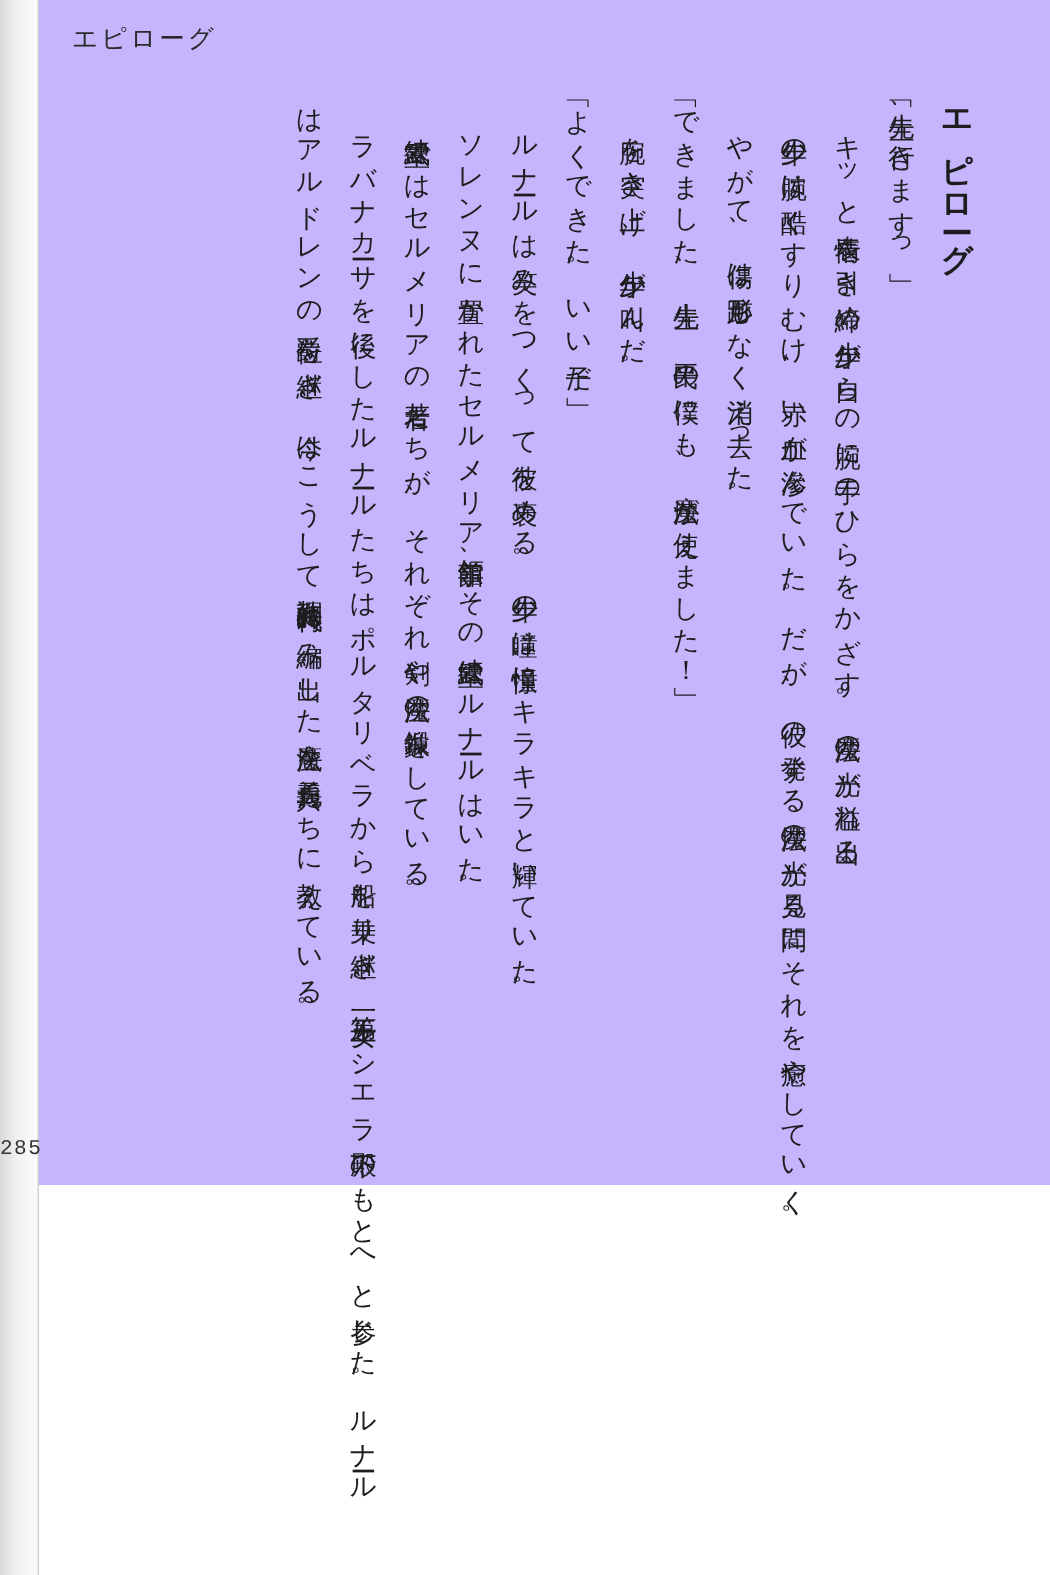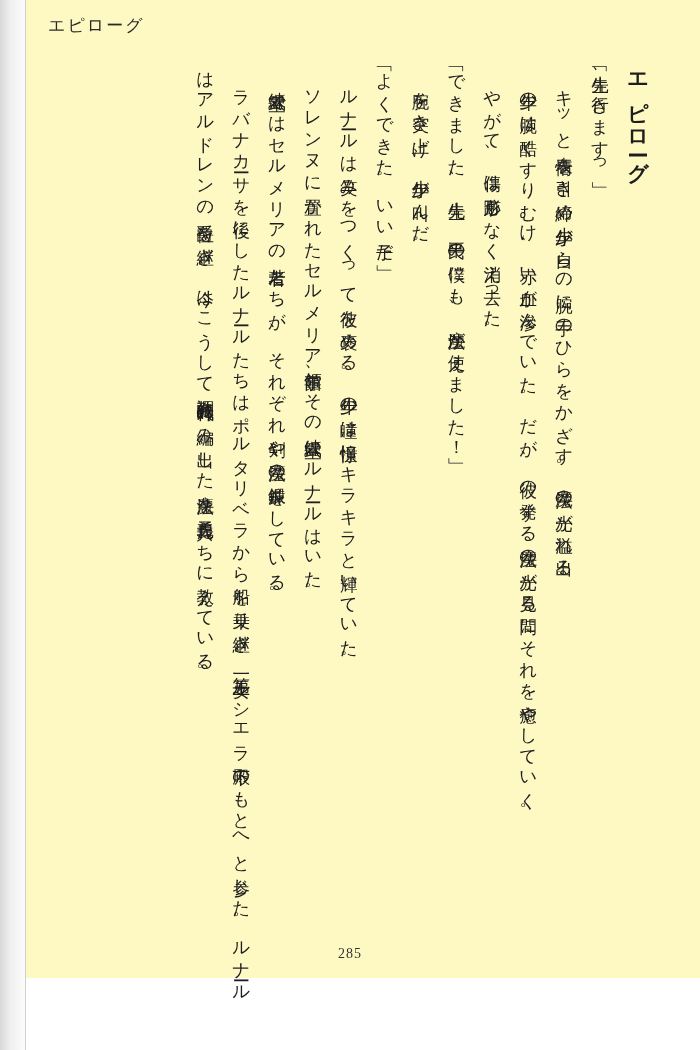--- a/index.html
+++ b/index.html
@@ -15,22 +15,22 @@
     overflow: hidden;
     position: relative;
   }
 
   
   #page {
     position: absolute;
     left: 0;
     top: 0;
     width: 700px;
-    height: 978px;
-    background: #fef9c3;
+    height: 790px;
+    background: #c4b5fd;
     box-sizing: border-box;
   }
 
   
   #gutter-shade {
     position: absolute;
     left: 0;
     top: 0;
     width: 26px;
     height: 1050px;
@@ -88,24 +88,24 @@
   .para.noindent {
     text-indent: 0;
   }
 
   
   #page-number {
     position: absolute;
     left: 0;
     bottom: 16px;
     width: 700px;
-    text-align: center;
+    text-align: left;
     font-size: 14px;
     color: #333;
-    font-family: Liberation Serif, serif;
+    font-family: Liberation Mono, monospace;
     letter-spacing: 1px;
   }
 </style>
 </head>
 <body>
 
 <div id="page">
 
   <div id="gutter-shade"></div>
   <div id="edge-line"></div>

